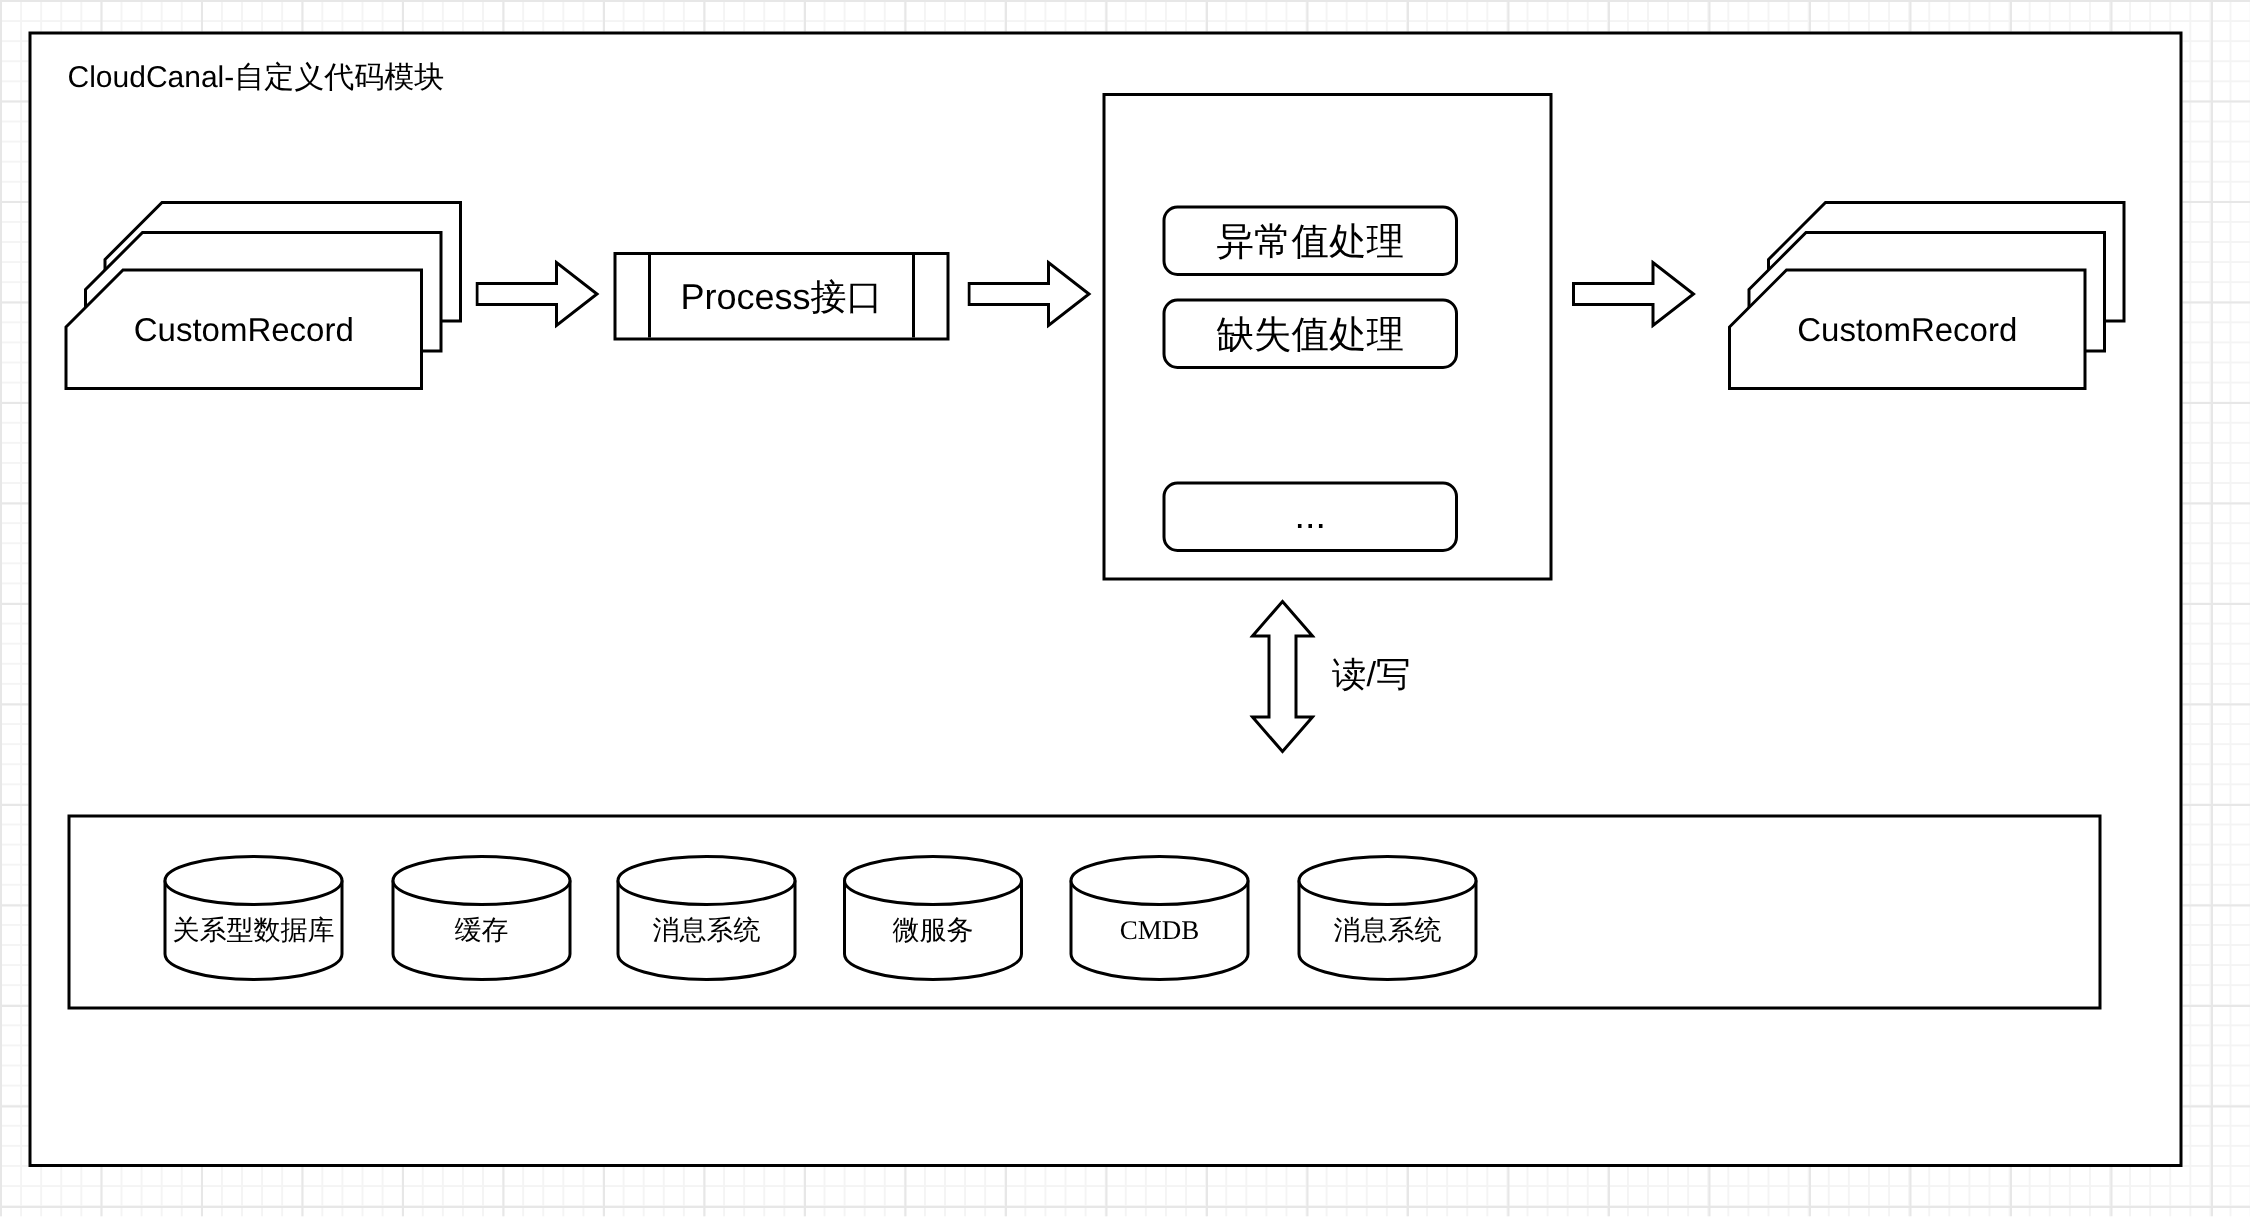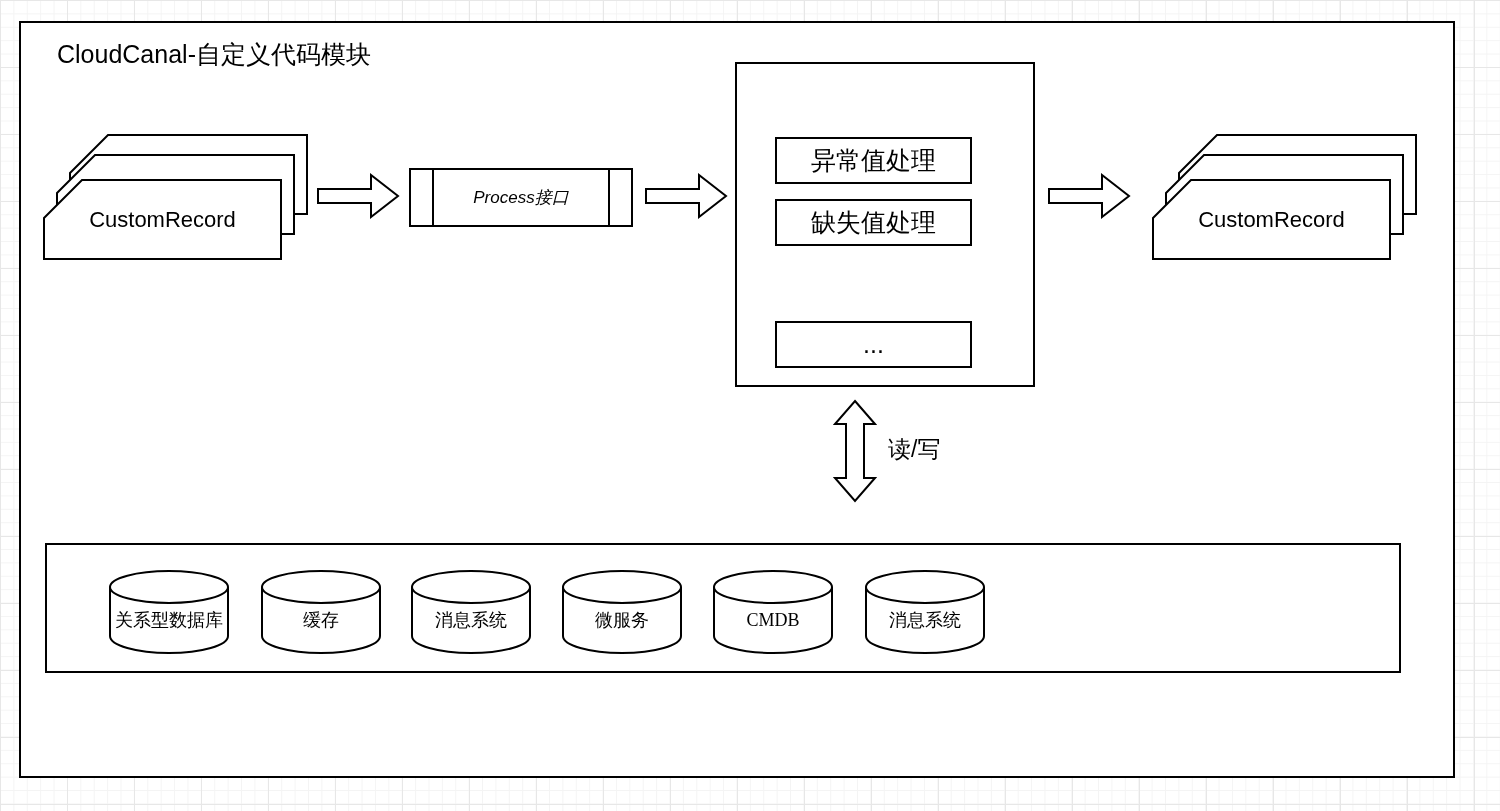--- a/index.html
+++ b/index.html
@@ -22,51 +22,50 @@
     background-size: 67px 67px, 67px 67px, 13.4px 13.4px, 13.4px 13.4px;
   }
   .abs { position: absolute; }
   .frame {
     left: 19px; top: 21px; width: 1436px; height: 757px;
     background: #ffffff;
     border: 2px solid #000;
   }
   .diagram-title {
     left: 45px; top: 38px;
-    font-size: 25px;
+    font-size: 20px;
     white-space: nowrap;
-    margin-left: 12px;
   }
   .stack-label {
     display: flex; align-items: center; justify-content: center;
     font-size: 22px;
     white-space: nowrap;
   }
   .process-box {
     left: 409px; top: 168px; width: 224px; height: 59px;
     background: #fff; border: 2px solid #000;
     display: flex; align-items: center; justify-content: center;
   }
   .process-box .vline {
     position: absolute; top: 0; width: 2px; height: 55px; background: #000;
   }
   .process-box .vline.left  { left: 21px; }
   .process-box .vline.right { right: 21px; }
-  .process-label { font-size: 17px; white-space: nowrap; font-style: italic; }
+  .process-label { font-size: 24px; white-space: nowrap; }
   .java-box {
     left: 735px; top: 62px; width: 300px; height: 325px;
     background: #fff; border: 2px solid #000;
   }
   .java-title {
     left: 753px; top: 72px;
     font-size: 23px; white-space: nowrap;
   }
   .java-step {
     left: 775px; width: 197px; height: 47px;
-    background: #fff; border: 2px solid #000; border-radius: 0;
+    background: #fff; border: 2px solid #000; border-radius: 10px;
     display: flex; align-items: center; justify-content: center;
     font-size: 25px; white-space: nowrap;
   }
   .rw-label {
     left: 888px; top: 434px;
     font-size: 23px; white-space: nowrap;
   }
   .datastore-panel {
     left: 45px; top: 543px; width: 1356px; height: 130px;
     background: #fff; border: 2px solid #000;

